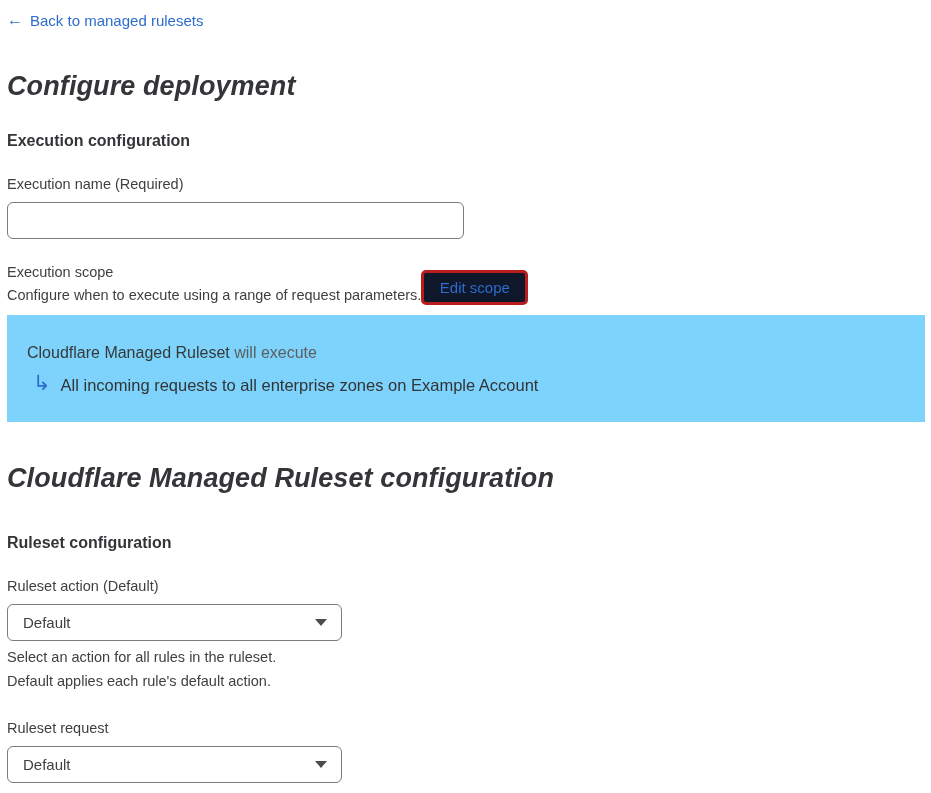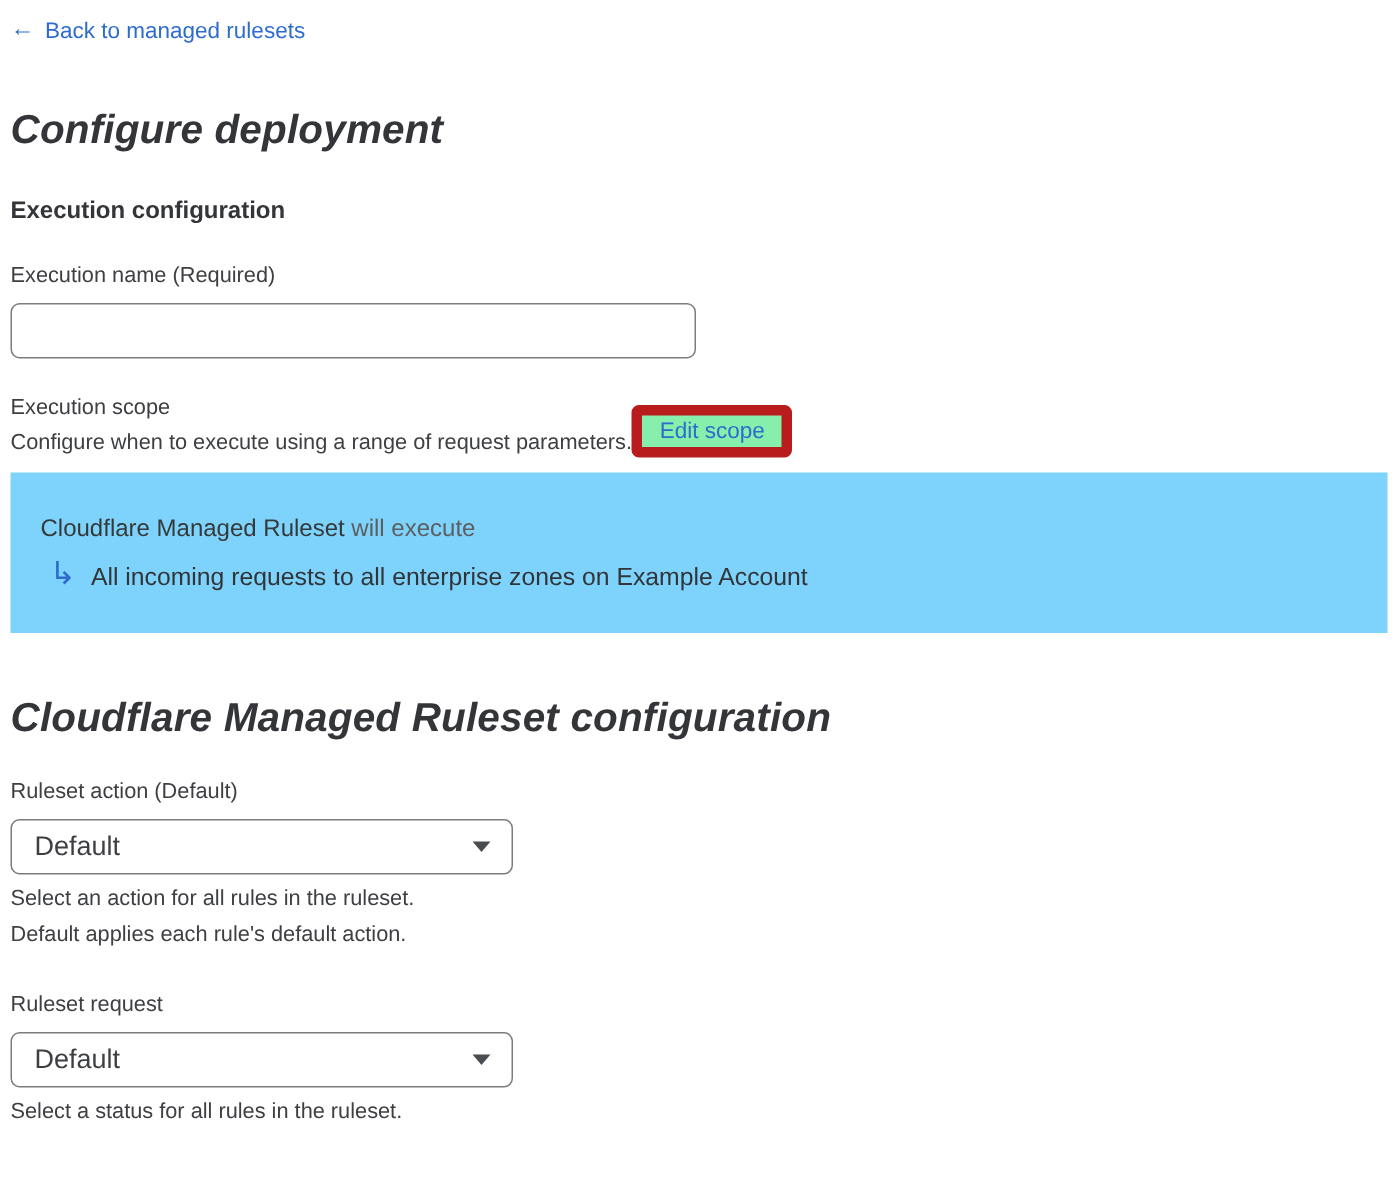--- a/index.html
+++ b/index.html
@@ -82,22 +82,22 @@
   }
   .scope-texts .scope-desc {
     margin-top: 7px;
     font-size: 14.5px;
     color: #3d3f42;
   }
   .edit-scope-btn {
     margin-top: 6px;
     min-width: 107px;
     height: 35px;
-    background: #86efac;
-    border: 7px solid #b91c1c;
+    background: #0f172a;
+    border: 3px solid #b91c1c;
     border-radius: 5px;
     color: #2d6ccd;
     font-size: 15px;
     font-family: inherit;
     padding: 0 4px;
     cursor: pointer;
   }
 
   
   .scope-summary {
@@ -137,21 +137,21 @@
     border-radius: 6px;
     background: #fff;
     display: flex;
     align-items: center;
     justify-content: space-between;
     padding: 0 14px 0 15px;
     cursor: pointer;
     user-select: none;
   }
   .dropdown .dd-value {
-    font-size: 18px;
+    font-size: 15px;
     color: #3d3f42;
   }
   .dropdown .dd-caret {
     width: 0; height: 0;
     border-left: 6px solid transparent;
     border-right: 6px solid transparent;
     border-top: 7px solid #4a4d50;
   }
 
   .help-text {
@@ -193,20 +193,21 @@
       <span class="ruleset-name">Cloudflare Managed Ruleset</span><span class="will-execute"> will execute</span>
     </div>
     <div class="summary-line2">
       <span class="branch-arrow">↳</span>
       <span class="scope-text">All incoming requests to all enterprise zones on Example Account</span>
     </div>
   </div>
 
   <h1 class="page-h1 h1-ruleset">Cloudflare Managed Ruleset configuration</h1>
 
+  <h2 class="section-h2 h2-ruleset">Ruleset configuration</h2>
 
   <label class="field-label">Ruleset action (Default)</label>
   <div class="dropdown" role="button">
     <span class="dd-value">Default</span>
     <span class="dd-caret"></span>
   </div>
   <div class="help-text">Select an action for all rules in the ruleset.</div>
   <div class="help-text">Default applies each rule's default action.</div>
 
   <label class="field-label label-status">Ruleset request</label>

